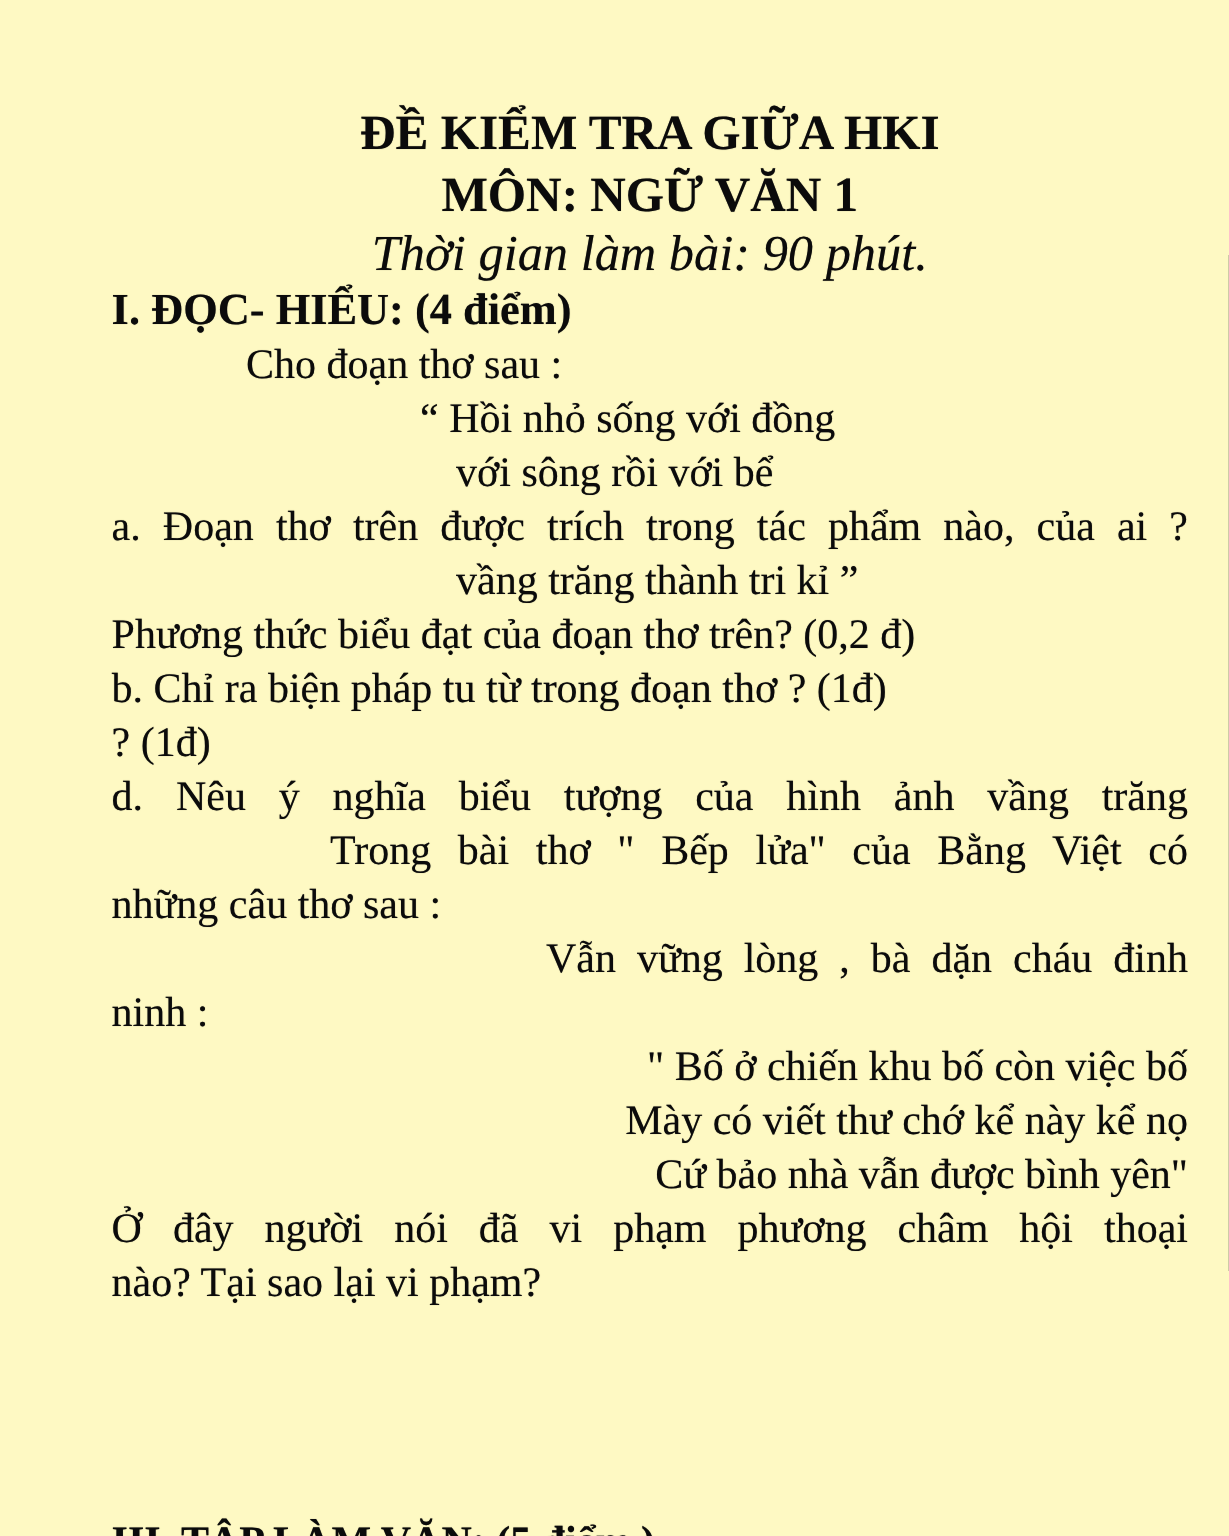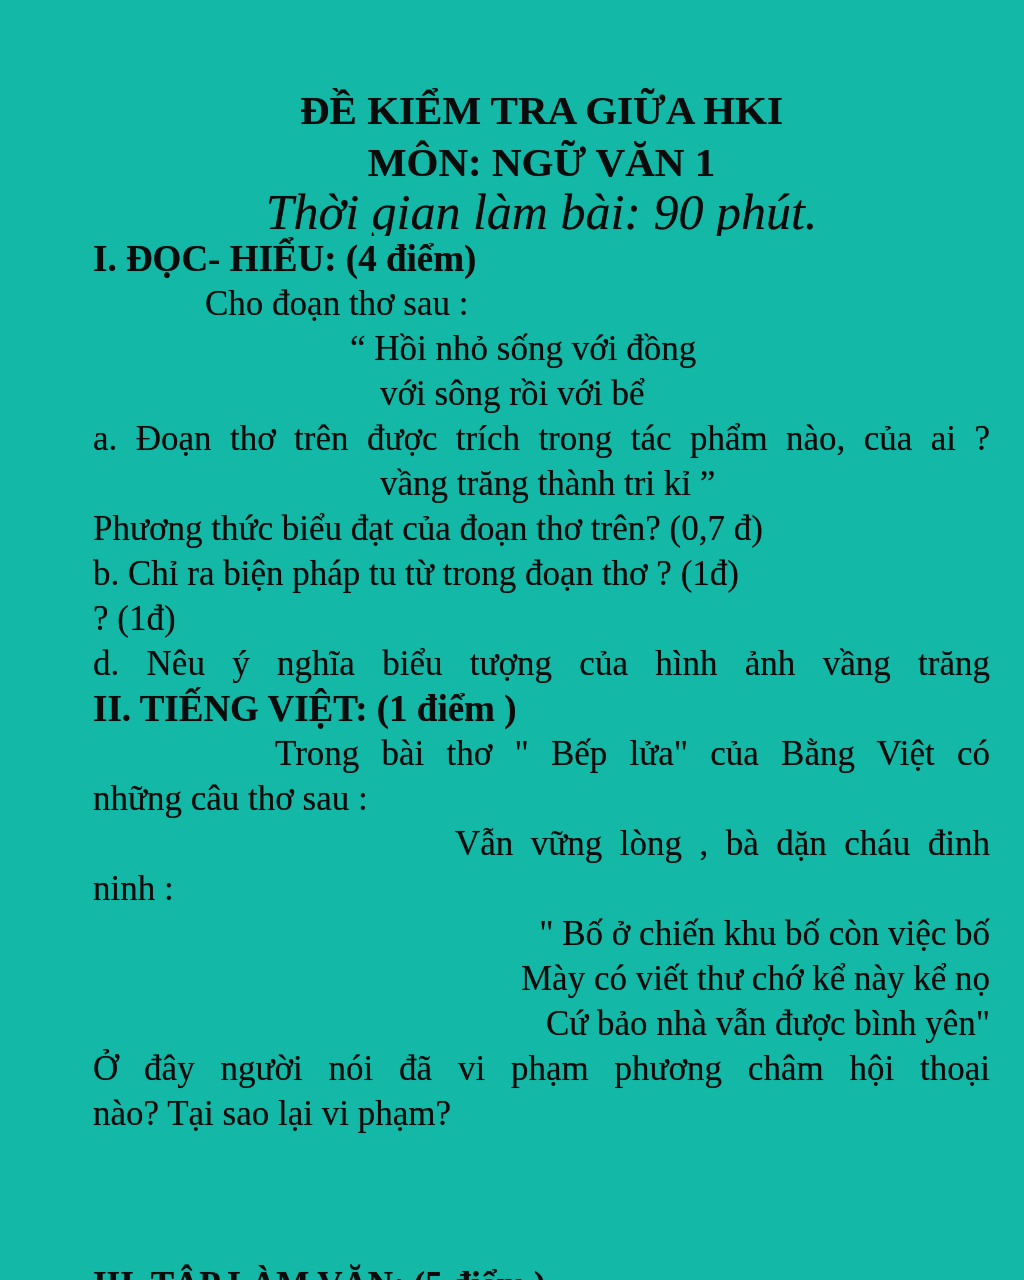--- a/index.html
+++ b/index.html
@@ -1,30 +1,30 @@
 <!DOCTYPE html>
 <html><head>
 <meta charset="utf-8">
 <style>
   html,body{margin:0;padding:0;background:#777;}
   .page{
     position:relative;
     width:1024px;height:1280px;
     margin:0 auto;
-    background:#14b8a6;
+    background:#fef9c3;
     overflow:hidden;
     box-sizing:border-box;
     padding:84px 34px 0 93px;
     font-family:"Liberation Serif","DejaVu Serif",serif;
     color:#0b0b0b;
     text-shadow:0 0 0.7px rgba(0,0,0,0.55);
   }
   .ln{font-size:35px;line-height:45px;height:45px;overflow:hidden;}
   .big{font-size:41px;line-height:52px;height:52px;}
-  .mid{font-size:50px;line-height:48px;height:48px;}
+  .mid{font-size:42px;line-height:48px;height:48px;}
   .h{font-size:37px;}
   .b{font-weight:700;}
   .i{font-style:italic;}
   .center{text-align:center;}
   .just{text-align:justify;text-align-last:justify;}
   .right{text-align:right;}
   .ind-intro{margin-left:112px;}
   .p1{margin-left:257px;}
   .p2{margin-left:287px;}
   .p3{margin-left:279px;}
@@ -47,26 +47,25 @@
   <div class="ln mid i center">Thời gian làm bài: 90 phút.</div>
 
   <div class="ln h b">I. ĐỌC- HIỂU: (4 điểm)</div>
   <div class="ln ind-intro">Cho đoạn thơ sau :</div>
 
   <div class="ln p1">“ Hồi nhỏ sống với đồng</div>
   <div class="ln p2">với sông rồi với bể</div>
   <div class="ln just">a. Đoạn thơ trên được trích trong tác phẩm nào, của ai ?</div>
 
   <div class="ln p4">vầng trăng thành tri kỉ ”</div>
-  <div class="ln">Phương thức biểu đạt của đoạn thơ trên? (0,7 đ)</div>
+  <div class="ln">Phương thức biểu đạt của đoạn thơ trên? (0,2 đ)</div>
   <div class="ln">b. Chỉ ra biện pháp tu từ trong đoạn thơ ? (1đ)</div>
   <div class="ln">? (1đ)</div>
   <div class="ln just">d.  Nêu ý nghĩa biểu tượng của hình ảnh vầng trăng</div>
 
-  <div class="ln h b">II. TIẾNG VIỆT: (1 điểm )</div>
   <div class="ln just ind-bep">Trong bài thơ " Bếp lửa" của Bằng Việt có</div>
   <div class="ln">những câu thơ sau :</div>
 
   <div class="ln just ind-van">Vẫn vững lòng , bà dặn cháu đinh</div>
   <div class="ln">ninh :</div>
 
   <div class="ln right">" Bố ở chiến khu bố còn việc bố</div>
   <div class="ln right">Mày có viết thư chớ kể này kể nọ</div>
   <div class="ln right">Cứ bảo nhà vẫn được bình yên"</div>
 

